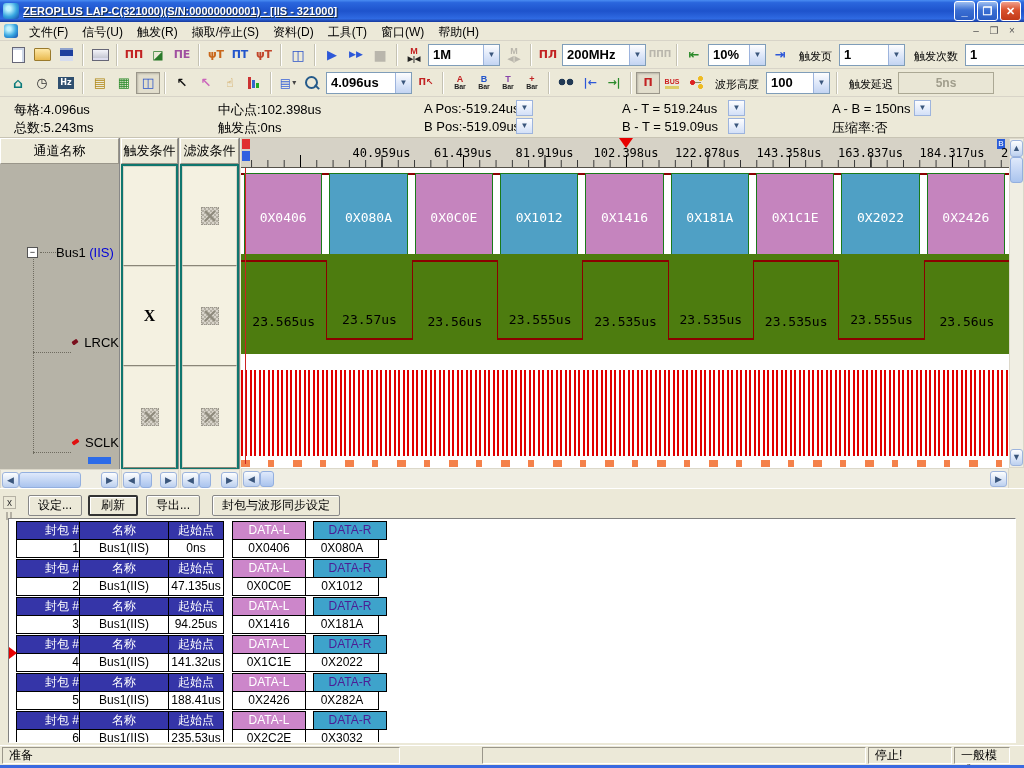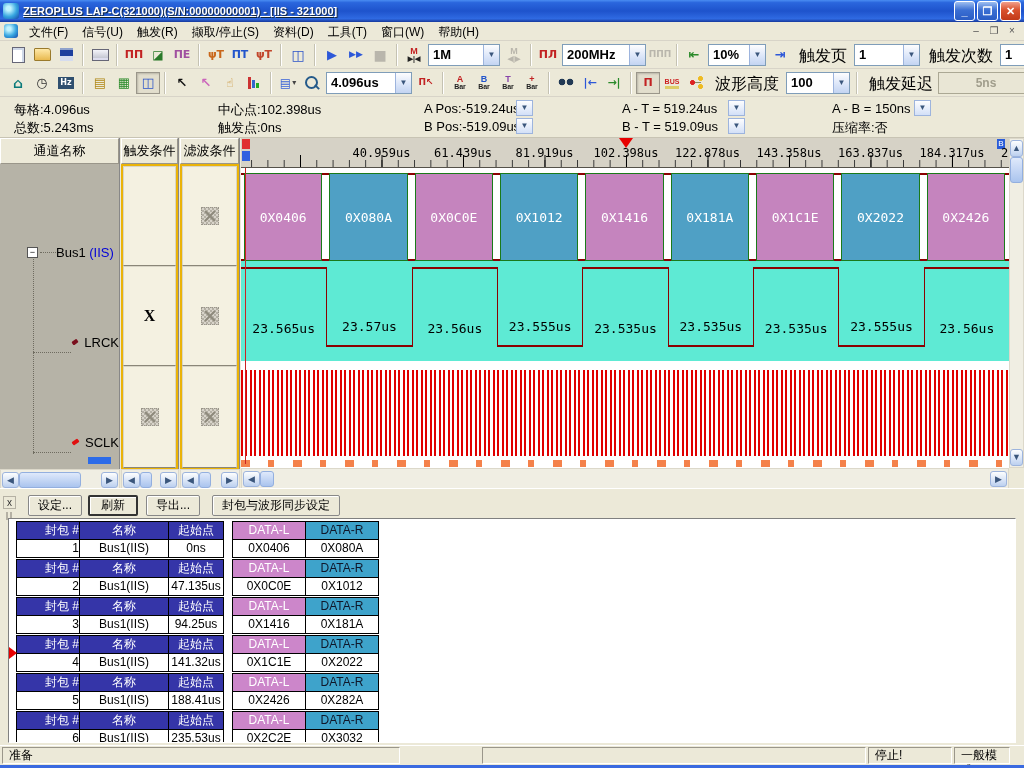--- a/index.html
+++ b/index.html
@@ -24,21 +24,21 @@
 
 
 .toolbar{position:absolute;left:0;width:1024px;height:28px;background:#ece9d8;border-bottom:1px solid #d8d4c8;display:flex;align-items:center;padding-left:6px;}
 #tb1{top:41px;} #tb2{top:69px;}
 .tb-btn{width:24px;height:22px;display:inline-flex;align-items:center;justify-content:center;position:relative;border:1px solid transparent;flex:none;}
 .tb-btn.pressed{border:1px solid #9a968a;background:#e2decd;box-shadow:inset 1px 1px 2px rgba(0,0,0,.18);}
 .gl{font-family:"DejaVu Sans",sans-serif;font-size:11px;font-weight:bold;line-height:1;}
 .dis .gl,.dis .two-t{color:#b9b6ac!important;}
 .ddmini{font-size:8px;color:#444;margin-left:1px;}
 .tb-sep{width:2px;height:22px;border-left:1px solid #c5c2b2;border-right:1px solid #fff;margin:0 4px;flex:none;}
-.tb-label{font-size:16px;color:#000;margin:3px 5px 0 7px;white-space:nowrap;flex:none;}
+.tb-label{font-size:11px;color:#000;margin:3px 5px 0 7px;white-space:nowrap;flex:none;}
 .tb-box{display:inline-block;height:22px;line-height:20px;border:1px solid #aba894;background:#e9e6d5;color:#a09d8c;font-size:12px;font-weight:bold;text-align:center;flex:none;}
 .two{display:flex;flex-direction:column;align-items:center;line-height:8px;}
 .two-t{font-size:9px;font-weight:bold;}
 .two-b{font-size:7px;font-weight:bold;color:#222;}
 .combo{display:inline-flex;height:22px;border:1px solid #7f9db9;background:#fff;align-items:center;flex:none;margin:0 2px;}
 .combo-v{flex:1;padding:0 4px;font-size:13px;font-weight:bold;white-space:nowrap;overflow:hidden;}
 .combo-b{width:16px;height:20px;flex:none;background:linear-gradient(#fdfdfe,#d9e4f8 60%,#c3d4f2);border-left:1px solid #9db4dd;color:#3a567c;font-size:8px;line-height:20px;text-align:center;}
 
 .i-doc::before{content:"";width:11px;height:14px;background:#fff;border:1px solid #667;box-shadow:inset -3px 3px 0 -1px #cfd8e8;}
 .i-folder::before{content:"";width:15px;height:11px;background:linear-gradient(#ffe9a8,#e8b94f);border:1px solid #9a7a2c;border-radius:1px 3px 1px 1px;}
@@ -66,40 +66,40 @@
 #ch-panel{position:absolute;left:0;top:138px;width:120px;height:352px;background:#b6b3a7;border-right:1px solid #888;}
 .ch-body{position:absolute;left:0;top:26px;right:0;bottom:22px;overflow:hidden;}
 .treev{position:absolute;left:33px;top:88px;height:202px;border-left:1px dotted #6f6c60;}
 .treeh{position:absolute;border-top:1px dotted #6f6c60;}
 .ch-row{position:absolute;left:0;width:100%;height:20px;display:flex;align-items:center;font-family:"DejaVu Sans Mono",monospace;font-size:13px;}
 .minus-box{width:11px;height:11px;border:1px solid #555;background:#fff;font-size:9px;line-height:9px;text-align:center;margin-left:27px;color:#000;}
 .bus-name{margin-left:18px;color:#000;white-space:nowrap;}
 .proto{color:#0000d8;}
 .pen{width:13px;height:4px;border-radius:1px;transform:rotate(-35deg);display:inline-block;margin:0 6px 0 72px;}
 .pen.dark{background:#7a0f1d;} .pen.bright{background:#e01010;}
-.cond-col{position:absolute;top:138px;height:352px;background:#eab308;border-right:1px solid #888;}
+.cond-col{position:absolute;top:138px;height:352px;background:#0f766e;border-right:1px solid #888;}
 #trig-col{left:121px;width:58px;} #filt-col{left:180px;width:60px;}
 .cell{position:absolute;left:2px;right:2px;background:#f4f1e1;border:1px solid #d8d5c6;border-bottom:1px solid #8a8678;display:flex;align-items:center;justify-content:center;}
 .trig-x{font-family:"Liberation Serif",serif;font-weight:bold;font-size:16px;color:#000;}
 .checker{width:18px;height:18px;position:relative;border:1px dotted #9a968a;background:#d8d4ca;background-image:linear-gradient(45deg,#b4b0a4 25%,transparent 25%,transparent 75%,#b4b0a4 75%),linear-gradient(45deg,#b4b0a4 25%,transparent 25%,transparent 75%,#b4b0a4 75%);background-size:4px 4px;background-position:0 0,2px 2px;}
 .checker::before,.checker::after{content:"";position:absolute;left:1px;right:1px;top:7px;height:2px;background:#8e8a7c;}
 .checker::before{transform:rotate(45deg);} .checker::after{transform:rotate(-45deg);}
 
 
 #wave{position:absolute;left:241px;top:138px;width:768px;height:330px;background:#fff;overflow:hidden;}
 #ruler{position:absolute;left:0;top:0;width:100%;height:30px;background:#d6d2c6;border-bottom:1px solid #55524a;
  background-image:linear-gradient(90deg,#000 0 1px,transparent 1px),linear-gradient(90deg,#333 0 1px,transparent 1px);
  background-size:81.5px 12px,16.3px 7px;background-position:left 59px bottom 0,left 59px bottom 0;background-repeat:repeat-x;}
 .ruler-label{position:absolute;top:8px;transform:translateX(-50%);font-family:"DejaVu Sans Mono",monospace;font-size:12px;color:#000;white-space:nowrap;}
 #center-marker{position:absolute;top:0;width:0;height:0;border-left:7px solid transparent;border-right:7px solid transparent;border-top:10px solid #e80000;}
 .edge-tab{position:absolute;width:8px;height:10px;}
 #bus-row{position:absolute;left:0;top:30px;width:100%;height:98px;
  background:linear-gradient(#8b0000,#8b0000) 0 5px/100% 2px no-repeat,linear-gradient(#8b0000,#8b0000) 0 91px/100% 2px no-repeat,#fff;}
 .bus-block{position:absolute;top:5px;height:88px;border:1px solid #1a7a1a;color:#fff;font-family:"DejaVu Sans Mono",monospace;font-size:13px;display:flex;align-items:center;justify-content:center;}
-#lrck-row{position:absolute;left:0;top:123px;width:100%;height:100px;background:#5eead4;padding-left:14px;}
+#lrck-row{position:absolute;left:0;top:116px;width:100%;height:100px;background:#4d7c0f;padding-left:14px;}
 .seg{position:absolute;top:6px;height:80px;border-left:1px solid #8b0000;}
 .seg:first-child{border-left:none;}
 .seg.high{border-top:2px solid #8b0000;}
 .seg.low{border-bottom:2px solid #8b0000;}
 .seg-label{position:absolute;left:0;right:0;top:52px;text-align:center;font-family:"DejaVu Sans Mono",monospace;font-size:13px;color:#000;white-space:nowrap;}
 #sclk-row{position:absolute;left:0;top:228px;width:100%;height:102px;background:#fff;}
 #sclk-comb{position:absolute;left:0;top:4px;width:100%;height:86px;
  background:repeating-linear-gradient(90deg,#e00000 0 2px,#fff 2px 4px,#e00000 4px 6px,#fff 6px 9px);}
 #data-strip{position:absolute;left:0;top:94px;width:100%;height:7px;
  background:repeating-linear-gradient(90deg,#f4814a 0 9px,transparent 9px 27px,#f4814a 27px 33px,transparent 33px 52px);}
@@ -120,21 +120,21 @@
 #pkt-close{position:absolute;left:3px;top:3px;width:13px;height:13px;font-size:10px;line-height:11px;text-align:center;color:#333;border:1px solid #b5b1a4;background:#ece9d8;}
 #pkt-grip{position:absolute;left:6px;top:19px;width:6px;height:8px;border-left:2px solid #b5b1a4;border-right:2px solid #b5b1a4;}
 .pbtn{position:absolute;top:2px;height:21px;background:#ece9d8;border:1px solid #888;border-radius:2px;box-shadow:inset 1px 1px 0 #fff;font-size:12px;text-align:center;color:#000;line-height:19px;}
 .pbtn.focused{border:2px solid #333;line-height:17px;}
 #pkt-list-wrap{position:absolute;left:8px;top:25px;width:1008px;height:225px;background:#fff;border:1px solid #808080;border-right-color:#fff;border-bottom-color:#fff;overflow:hidden;padding:2px 0 0 7px;}
 .pkt{position:relative;width:390px;margin-bottom:2px;}
 .pkt-row{display:flex;height:18px;}
 .pc{border:1px solid #000;margin:0 -1px -1px 0;font-size:12px;text-align:center;line-height:16px;white-space:nowrap;overflow:hidden;flex:none;}
 .pc-num{width:64px;text-align:right;} .pc-name{width:90px;} .pc-start{width:56px;} .pc-data{width:74px;}
 .pc-gap{width:9px;flex:none;border:none;}
-.hb{background:#3535a8;color:#fff;} .hp{background:#cc86ca;color:#fff;} .ht{background:#3ea3cb;color:#0f172a;}
+.hb{background:#3535a8;color:#fff;} .hp{background:#cc86ca;color:#fff;} .ht{background:#3ea3cb;color:#4c1d95;margin-left:8px;}
 .vc{background:#fff;color:#000;}
 .pkt-marker{position:absolute;left:-7px;top:12px;width:0;height:0;border-top:6px solid transparent;border-bottom:6px solid transparent;border-left:8px solid #e80000;}
 
 
 #statusbar{position:absolute;left:0;top:745px;width:1024px;height:20px;background:#ece9d8;border-top:1px solid #fff;font-size:12px;}
 .st-panel{position:absolute;top:1px;height:17px;border:1px solid;border-color:#9a968a #fff #fff #9a968a;padding:0 6px;line-height:15px;color:#000;}
 #win-bottom{position:absolute;left:0;top:765px;width:1024px;height:3px;background:#3a6ae0;}
 .resize-thumb{position:absolute;background:#2c6be8;}
 </style>
 </head>

